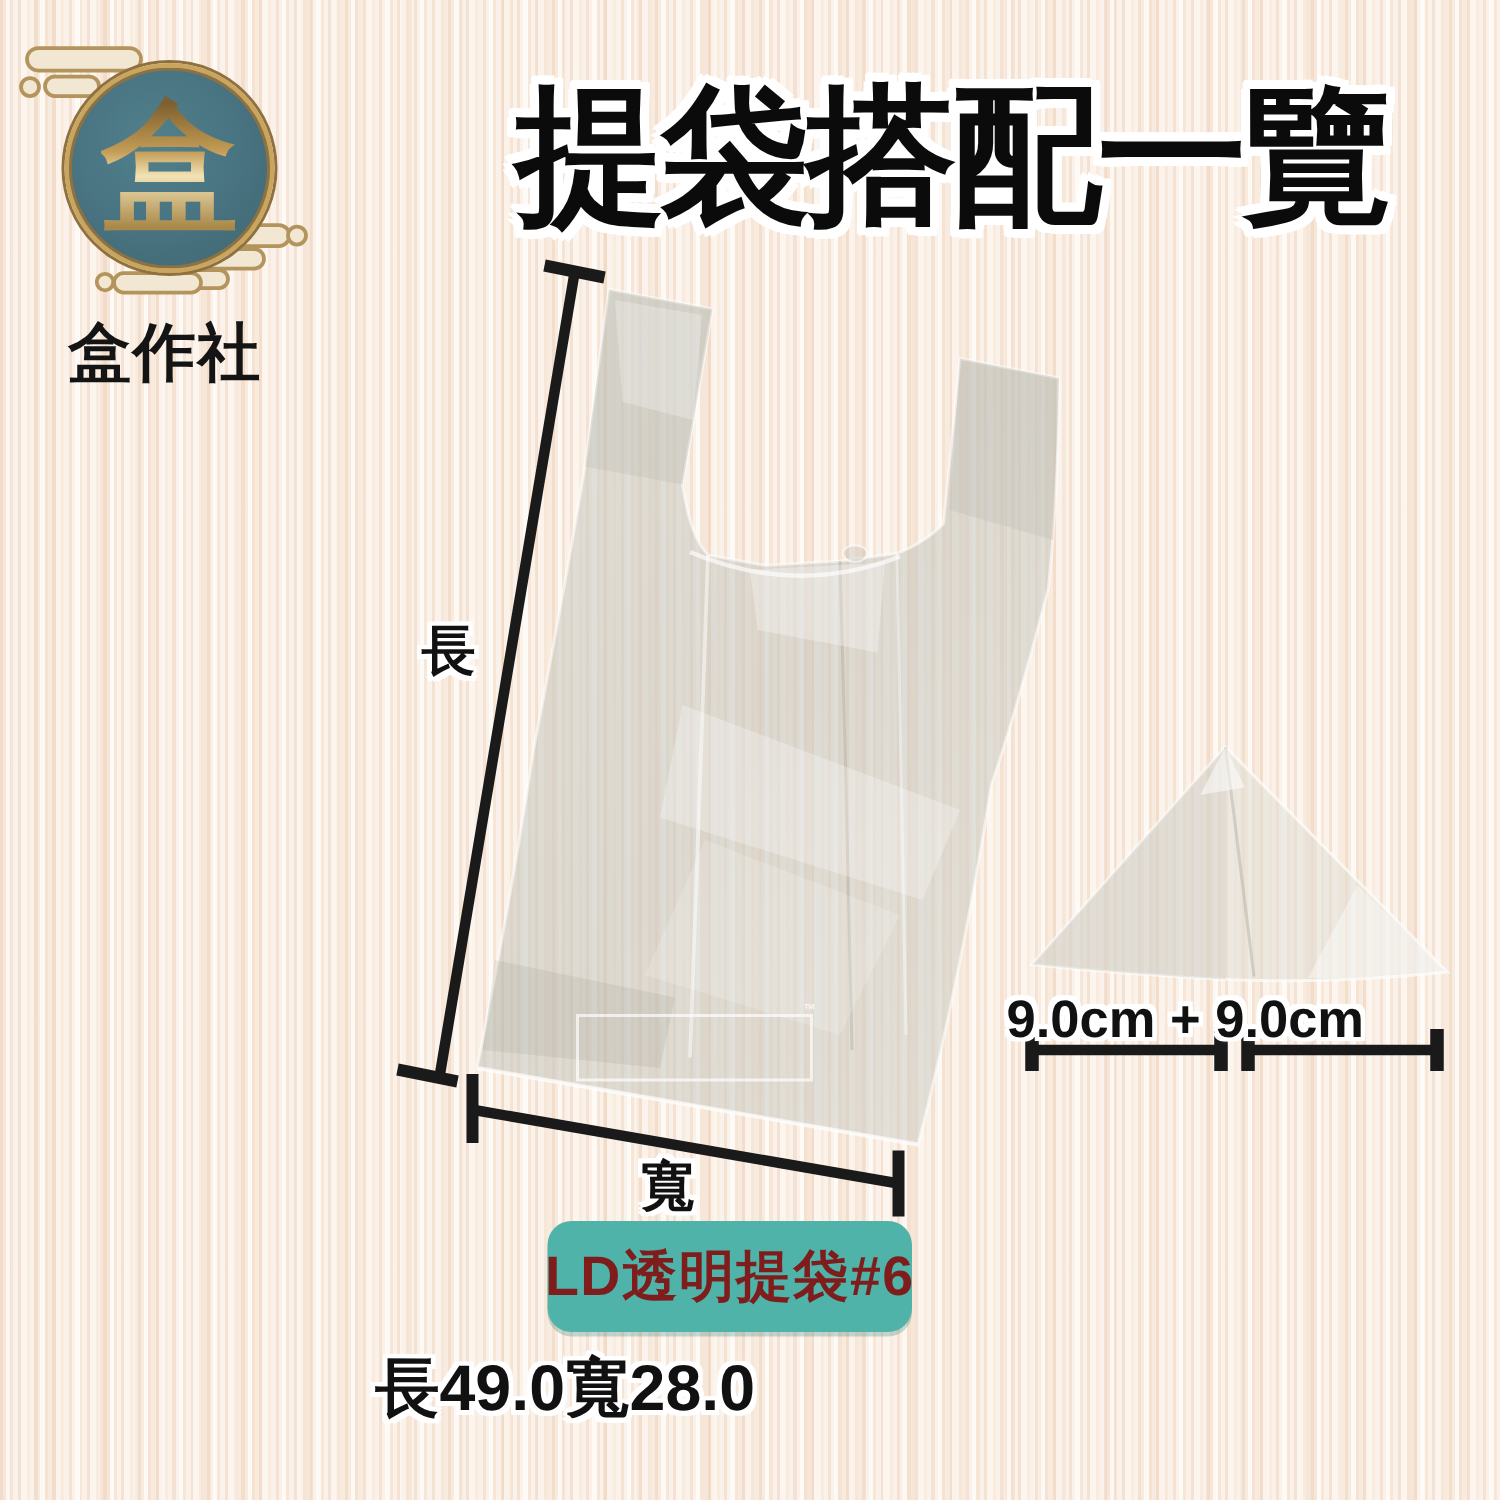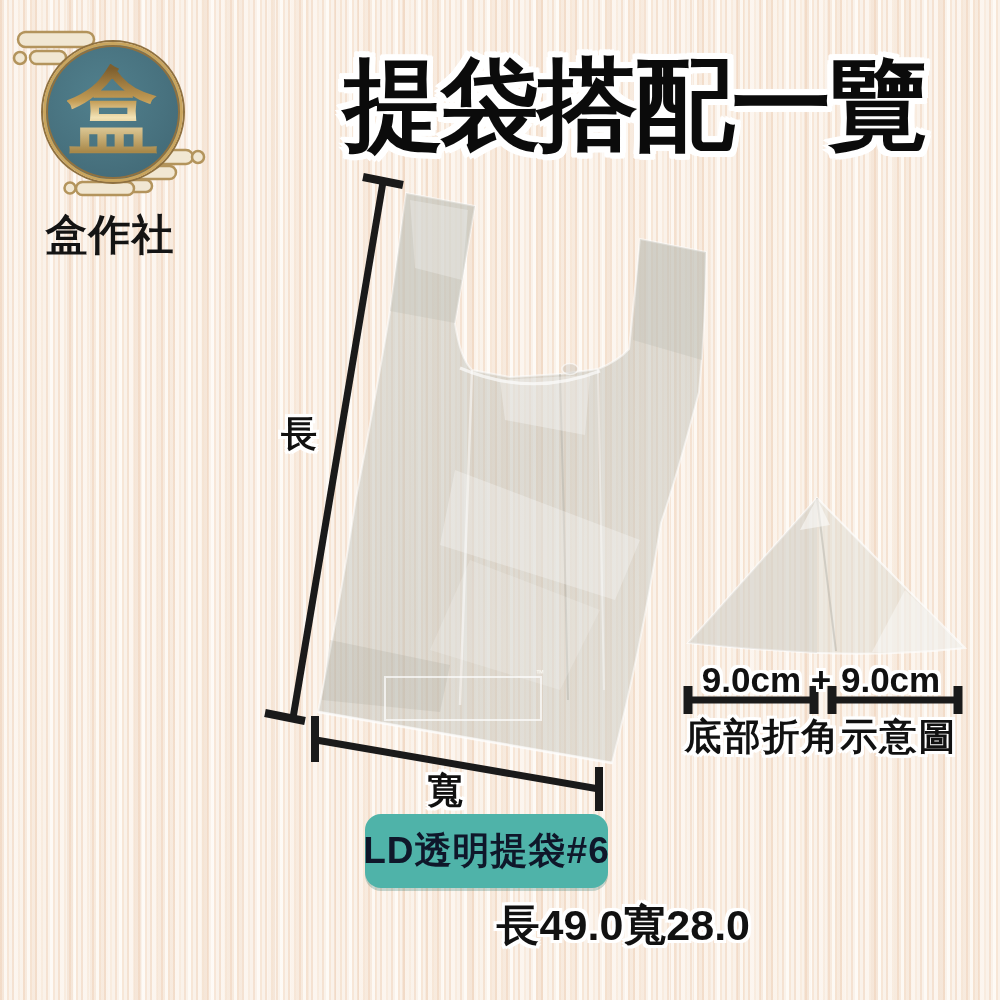--- a/index.html
+++ b/index.html
@@ -63,33 +63,33 @@
   #watermark{
     left:384px;top:676px;width:154px;height:41px;
     border:2px solid rgba(255,255,255,.68);
     display:flex;align-items:center;justify-content:center;
     font-family:"Liberation Mono",monospace;font-style:italic;font-weight:700;
     font-size:26px;color:rgba(252,252,248,.82);letter-spacing:1px;
   }
   #watermark .tm{position:absolute;top:-9px;right:-4px;font-size:11px;font-style:normal;color:rgba(252,252,248,.8);}
 
   
-  #fold-measure-text{left:671px;top:660px;width:300px;text-align:center;
+  #fold-measure-text{left:671px;top:660px;width:300px;
     font-size:35px;font-weight:900;white-space:nowrap;}
   #fold-caption{left:671px;top:712px;width:300px;text-align:center;
     font-size:37px;font-weight:900;letter-spacing:2px;white-space:nowrap;}
 
   
   #badge{
     left:365px;top:814px;width:243px;height:74px;border-radius:16px;
     background:#4fb3a9;box-shadow:0 3px 0 rgba(36,110,102,.25);
     display:flex;align-items:center;justify-content:center;
   }
-  #badge-text{color:#0f172a;font-size:37px;font-weight:900;letter-spacing:1px;white-space:nowrap;}
-  #spec-line1{left:250px;top:897px;width:500px;text-align:right;
+  #badge-text{color:#7f1d1d;font-size:37px;font-weight:900;letter-spacing:1px;white-space:nowrap;}
+  #spec-line1{left:250px;top:897px;width:500px;text-align:left;
     font-size:43px;font-weight:900;white-space:nowrap;}
   #spec-line2{left:250px;top:937px;width:500px;text-align:center;
     font-size:40px;font-weight:900;white-space:nowrap;}
 </style>
 </head>
 <body>
 
 <div id="canvas">
 
   <svg class="abs" style="left:0;top:0;" width="1000" height="1000" viewBox="0 0 1000 1000">
@@ -174,20 +174,19 @@
   <div id="page-title" class="abs ow-lg">提袋搭配一覽</div>
 
   <div id="length-label" class="abs black ow">長</div>
   <div id="width-label" class="abs black ow">寬</div>
 
   <div id="watermark" class="abs">
     <span class="tm">™</span>
   </div>
 
   <div id="fold-measure-text" class="abs black ow">9.0cm + 9.0cm</div>
-  <div id="fold-caption" class="abs black ow">底部折角示意圖</div>
 
   <div id="badge" class="abs">
     <span id="badge-text">LD透明提袋#6</span>
   </div>
   <div id="spec-line1" class="abs black ow">長49.0寬28.0</div>
 
 </div>
 
 </body></html>

